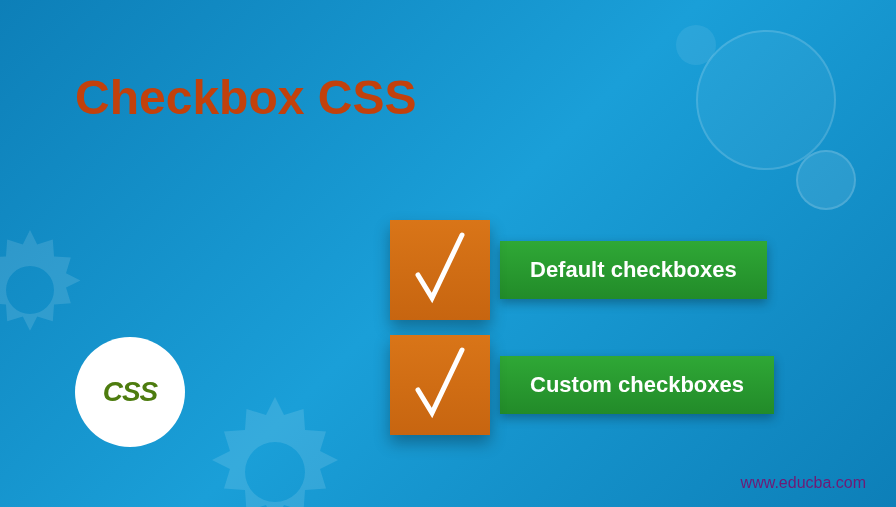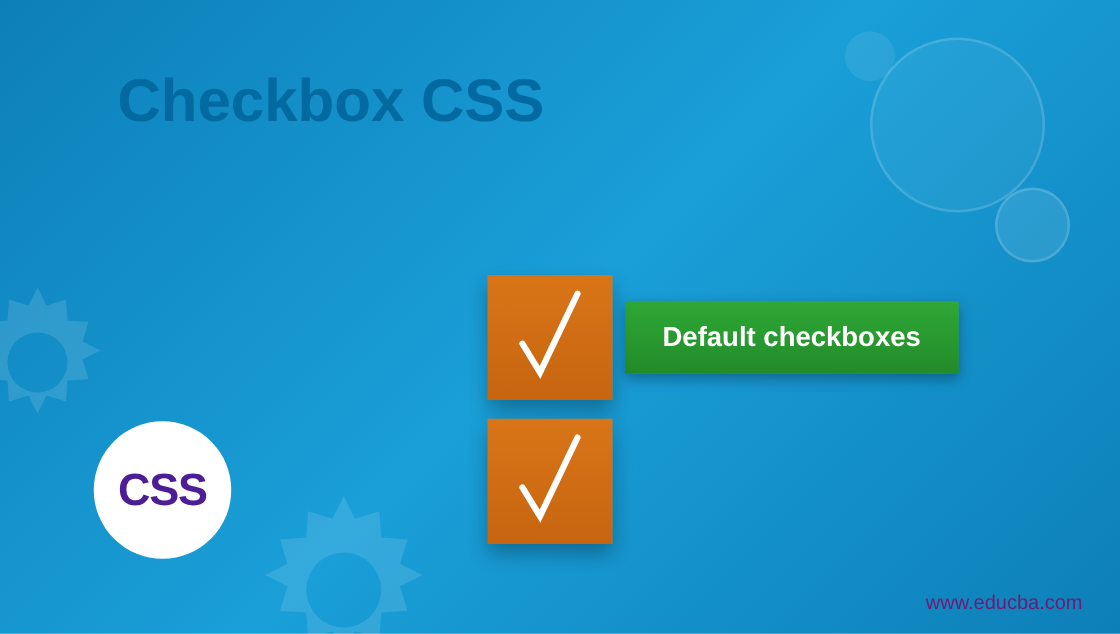--- a/index.html
+++ b/index.html
@@ -10,43 +10,43 @@
     body {
       width: 896px;
       height: 507px;
       background: linear-gradient(135deg, #0d7fb8 0%, #1a9fd8 50%, #0d7fb8 100%);
       position: relative;
       overflow: hidden;
       font-family: Arial, Helvetica, sans-serif;
     }
     .title {
       position: absolute;
-      top: 54px;
+      top: 70px;
       left: 75px;
-      color: #0369a1;
+      color: #c2410c;
       font-size: 48px;
       font-weight: bold;
-      margin-left: 19px;
     }
     .css-badge {
       position: absolute;
       bottom: 60px;
       left: 75px;
       width: 110px;
       height: 110px;
       background: white;
       border-radius: 50%;
       display: flex;
       align-items: center;
       justify-content: center;
     }
     .css-badge span {
-      color: #4c1d95;
-      font-size: 36px;
+      color: #4d7c0f;
+      font-size: 28px;
       font-weight: 900;
+      font-style: italic;
       letter-spacing: -1px;
     }
     .checkbox-item {
       position: absolute;
       display: flex;
       align-items: center;
     }
     .checkbox-item.first {
       top: 220px;
       left: 390px;
@@ -177,15 +177,16 @@
 </div>
 
 <div class="checkbox-item second">
   <div class="checkbox-box">
     <div class="checkmark">
       <svg viewBox="0 0 60 75">
         <path d="M 8 45 L 22 68 L 52 5" stroke="white" stroke-width="5" fill="none" stroke-linecap="round"></path>
       </svg>
     </div>
   </div>
+  <div class="label-box">Custom checkboxes</div>
 </div>
 
 <div class="website">www.educba.com</div>
 
 </body></html>

